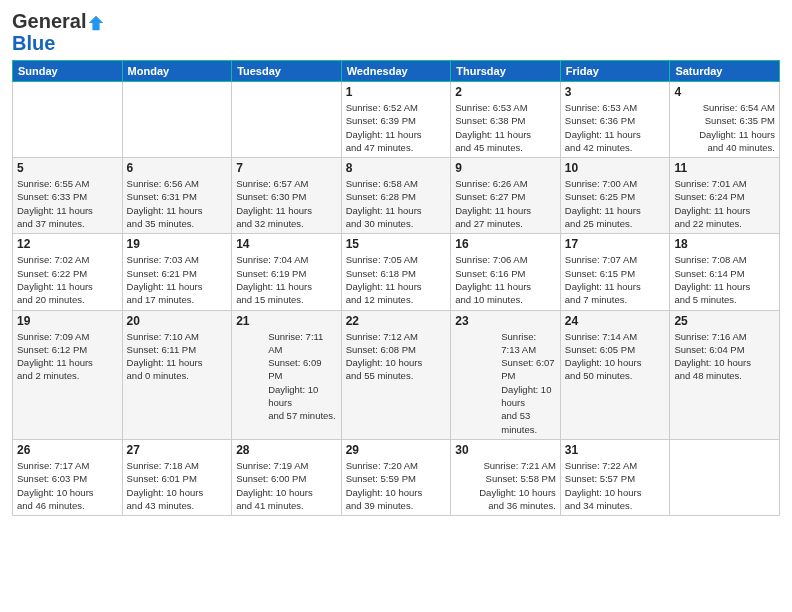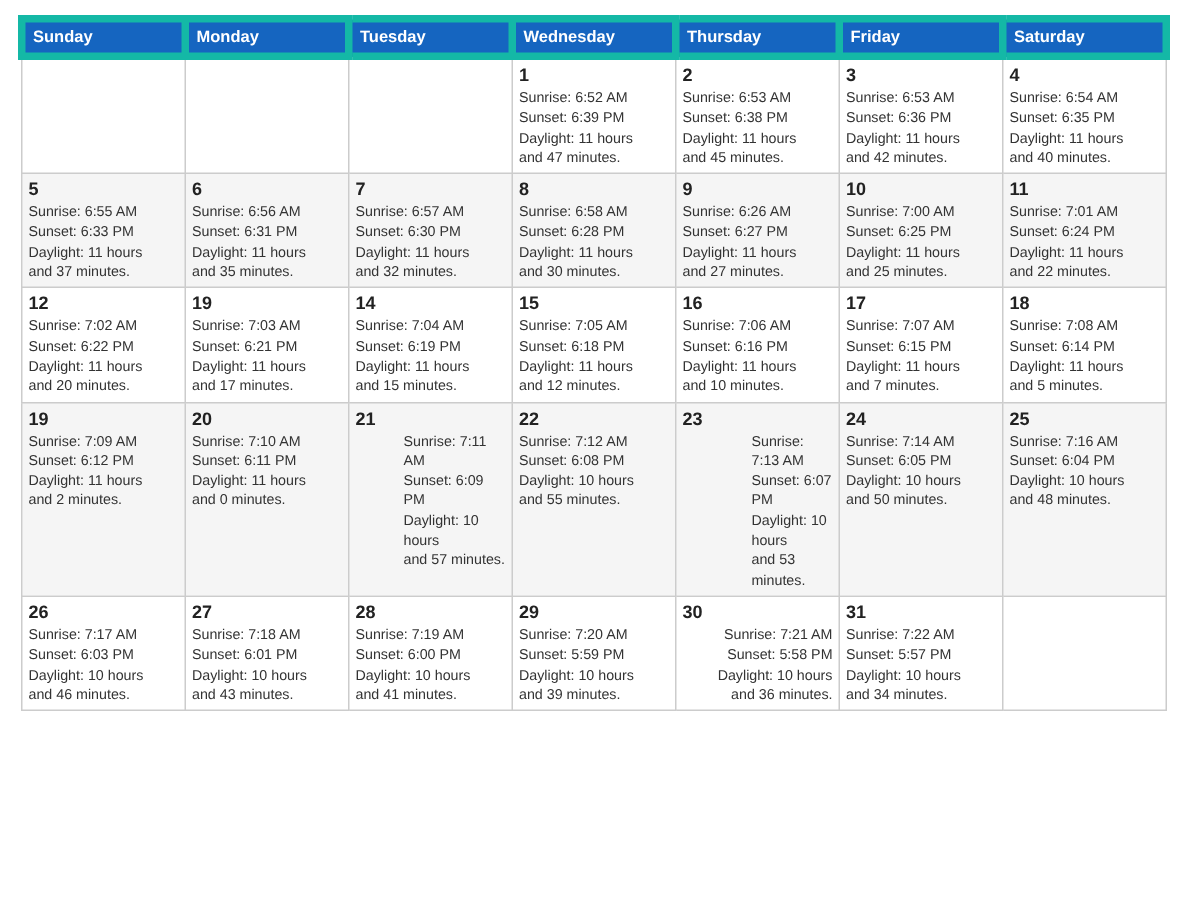--- a/index.html
+++ b/index.html
@@ -55,21 +55,21 @@
       border-collapse: collapse;
       font-size: 10px;
     }
     .calendar th {
       background: #1565c0;
       color: #fff;
       text-align: left;
       padding: 4px 5px;
       font-size: 11px;
       font-weight: bold;
-      border: 5px solid #14b8a6;
+      border: 1px solid #14b8a6;
     }
     .calendar td {
       border: 1px solid #ccc;
       vertical-align: top;
       padding: 3px 4px;
       width: 108px;
       min-height: 80px;
       background: #fff;
     }
     .calendar tr:nth-child(even) td {
@@ -88,20 +88,36 @@
       line-height: 1.4;
     }
     .empty { background: #fff !important; }
     .row-odd td { background: #fff; }
     .row-even td { background: #eeeeee; }
   </style>
 </head>
 <body>
 
 <div class="container">
+  <div class="header">
+    <div class="logo">
+      <div>
+        <span class="logo-text">
+          <span class="logo-general">General</span><svg class="logo-icon" viewBox="0 0 20 20" style="display:inline-block;vertical-align:middle;margin:0 1px">
+              <polygon points="10,2 18,10 14,10 14,18 6,18 6,10 2,10" fill="#2196f3"></polygon>
+            </svg><br>
+          <span class="logo-blue">Blue</span>
+        </span>
+      </div>
+    </div>
+    <div class="title-block">
+      <div class="month-title"></div>
+      <div class="location"></div>
+    </div>
+  </div>
 
   <table class="calendar">
     <thead>
       <tr>
       <th>Sunday</th>
           <th>Monday</th>
           <th>Tuesday</th>
           <th>Wednesday</th>
           <th>Thursday</th>
           <th>Friday</th>
@@ -129,21 +145,21 @@
           </td>
           <td>
             <span class="day-num">3</span>
             <div class="day-info" style="white-space: pre-line;">Sunrise: 6:53 AM
 Sunset: 6:36 PM
 Daylight: 11 hours
 and 42 minutes.</div>
           </td>
           <td>
             <span class="day-num">4</span>
-            <div class="day-info" style="white-space: pre-line;">Sunrise: 6:54 AM
+            <div class="day-info" style="white-space: pre-line; text-align: right;">Sunrise: 6:54 AM
 Sunset: 6:35 PM
 Daylight: 11 hours
 and 40 minutes.</div>
           </td>
         </tr>
         <tr class="row-even">
           <td>
             <span class="day-num">5</span>
             <div class="day-info" style="white-space: pre-line;">Sunrise: 6:55 AM
 Sunset: 6:33 PM

